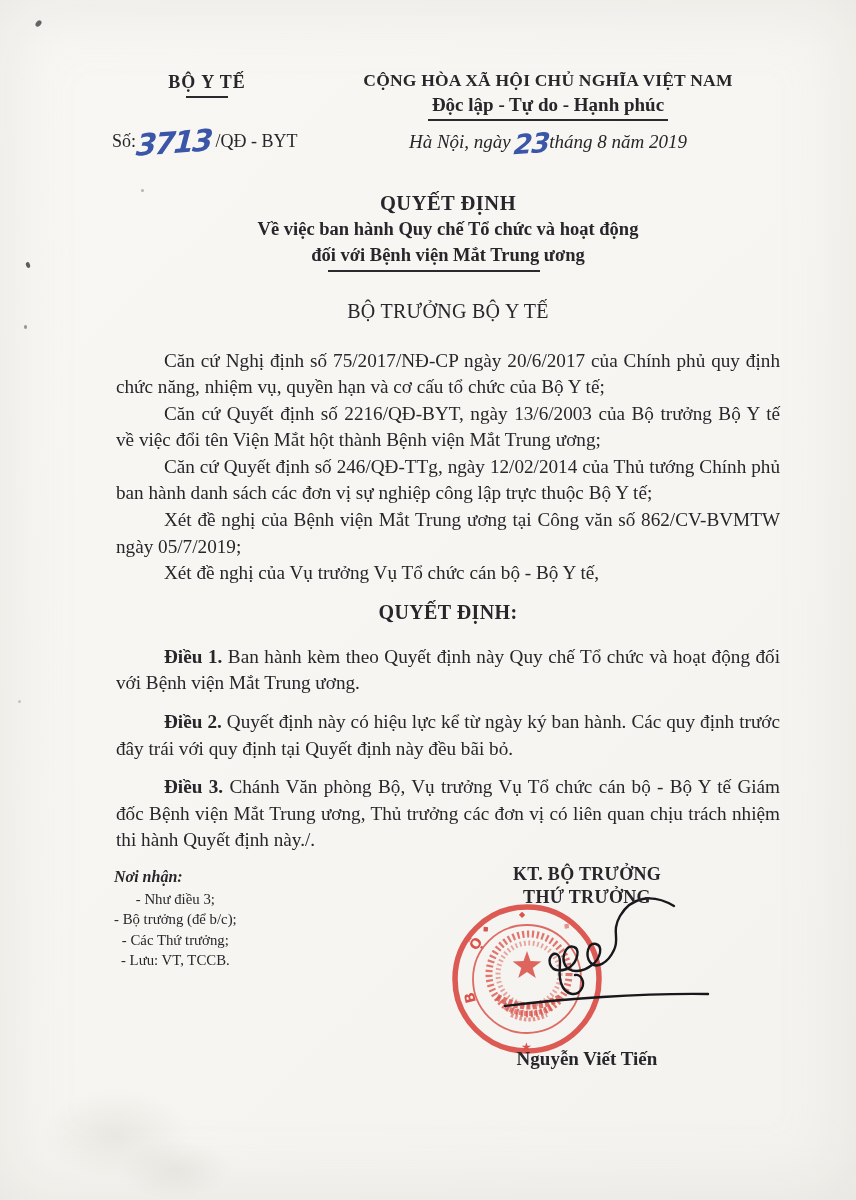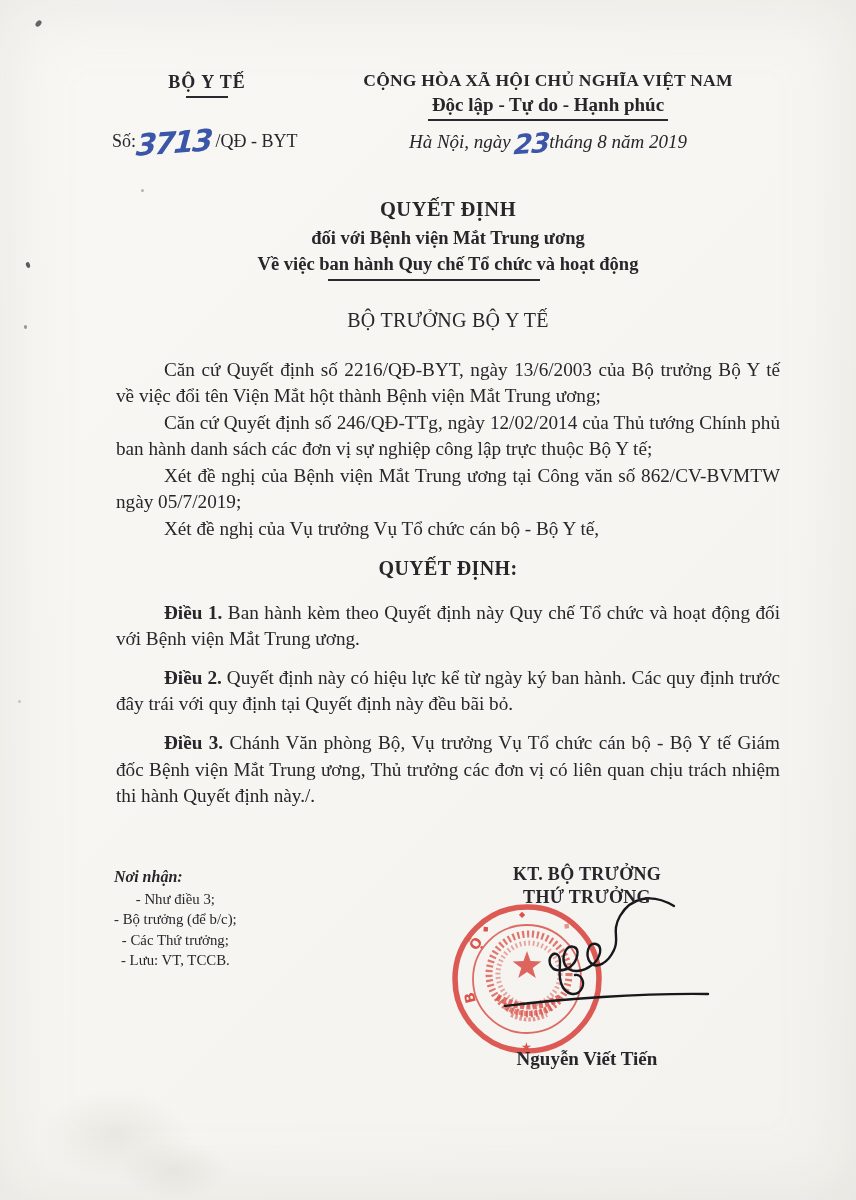--- a/index.html
+++ b/index.html
@@ -24,21 +24,21 @@
   }
   .doc-no-line .hand-blue{font-size:30px;vertical-align:-6px;margin:0 4px 0 0;}
   .hdr-right{position:absolute;left:328px;top:70px;width:440px;text-align:center;}
   .nat-line1{font-size:17.5px;font-weight:bold;letter-spacing:.2px;white-space:nowrap;}
   .nat-line2{display:inline-block;font-size:19px;font-weight:bold;
     border-bottom:2px solid #2a2a2e;padding:1px 4px 3px 4px;margin-top:2px;}
   .date-line{margin-top:9px;font-size:19px;font-style:italic;white-space:nowrap;}
   .date-line .hand-blue{font-size:27px;vertical-align:-5px;margin:0 0 0 3px;letter-spacing:-1px;}
   
   .doc-col{position:absolute;left:116px;top:192px;width:664px;}
-  .doc-type{text-align:center;font-size:20.5px;font-weight:bold;letter-spacing:.5px;margin:6px;}
+  .doc-type{text-align:center;font-size:20.5px;font-weight:bold;letter-spacing:.5px;margin:0;}
   .subject{text-align:center;font-size:18.5px;font-weight:bold;margin:3px 0 0 0;line-height:1.23;}
   .subject-underline{width:212px;border-top:2px solid #2a2a2e;margin:3px auto 0 auto;
     transform:translateX(-14px);}
   .issuer{text-align:center;font-size:20px;font-weight:normal;margin:28px 0 0 0;letter-spacing:.3px;}
   .preamble{margin-top:25px;}
   .para{margin:0;text-align:justify;text-indent:48px;font-size:19.2px;line-height:1.385;}
   .decision-heading{text-align:center;font-size:20px;font-weight:bold;margin:14px 0 0 0;letter-spacing:.4px;}
   .articles{margin-top:20px;}
   .articles .para{margin-top:12px;}
   .art-label{font-weight:bold;}
@@ -70,26 +70,27 @@
 <div class="doc-no-line"><span>Số:</span><span class="hand-blue">3713</span><span>/QĐ - BYT</span></div>
 
 <div class="hdr-right">
   <div class="nat-line1">CỘNG HÒA XÃ HỘI CHỦ NGHĨA VIỆT NAM</div>
   <div><span class="nat-line2">Độc lập - Tự do - Hạnh phúc</span></div>
   <div class="date-line"><span>Hà Nội, ngày</span><span class="hand-blue">23</span><span>tháng 8 năm 2019</span></div>
 </div>
 
 <div class="doc-col">
   <p class="doc-type">QUYẾT ĐỊNH</p>
+  <p class="subject">Về việc ban hành Quy chế Tổ chức và hoạt động</p>
   <p class="subject">đối với Bệnh viện Mắt Trung ương</p>
-  <p class="subject">Về việc ban hành Quy chế Tổ chức và hoạt động</p>
   <div class="subject-underline"></div>
   <p class="issuer">BỘ TRƯỞNG BỘ Y TẾ</p>
 
   <div class="preamble">
+    <p class="para">Căn cứ Nghị định số 75/2017/NĐ-CP ngày 20/6/2017 của Chính phủ quy định chức năng, nhiệm vụ, quyền hạn và cơ cấu tổ chức của Bộ Y tế;</p>
     <p class="para">Căn cứ Quyết định số 2216/QĐ-BYT, ngày 13/6/2003 của Bộ trưởng Bộ Y tế về việc đổi tên Viện Mắt hột thành Bệnh viện Mắt Trung ương;</p>
     <p class="para">Căn cứ Quyết định số 246/QĐ-TTg, ngày 12/02/2014 của Thủ tướng Chính phủ ban hành danh sách các đơn vị sự nghiệp công lập trực thuộc Bộ Y tế;</p>
     <p class="para">Xét đề nghị của Bệnh viện Mắt Trung ương tại Công văn số 862/CV-BVMTW ngày 05/7/2019;</p>
     <p class="para">Xét đề nghị của Vụ trưởng Vụ Tổ chức cán bộ - Bộ Y tế,</p>
   </div>
 
   <p class="decision-heading">QUYẾT ĐỊNH:</p>
 
   <div class="articles">
     <p class="para"><span class="art-label">Điều 1.</span> <span>Ban hành kèm theo Quyết định này Quy chế Tổ chức và hoạt động đối với Bệnh viện Mắt Trung ương.</span></p>

